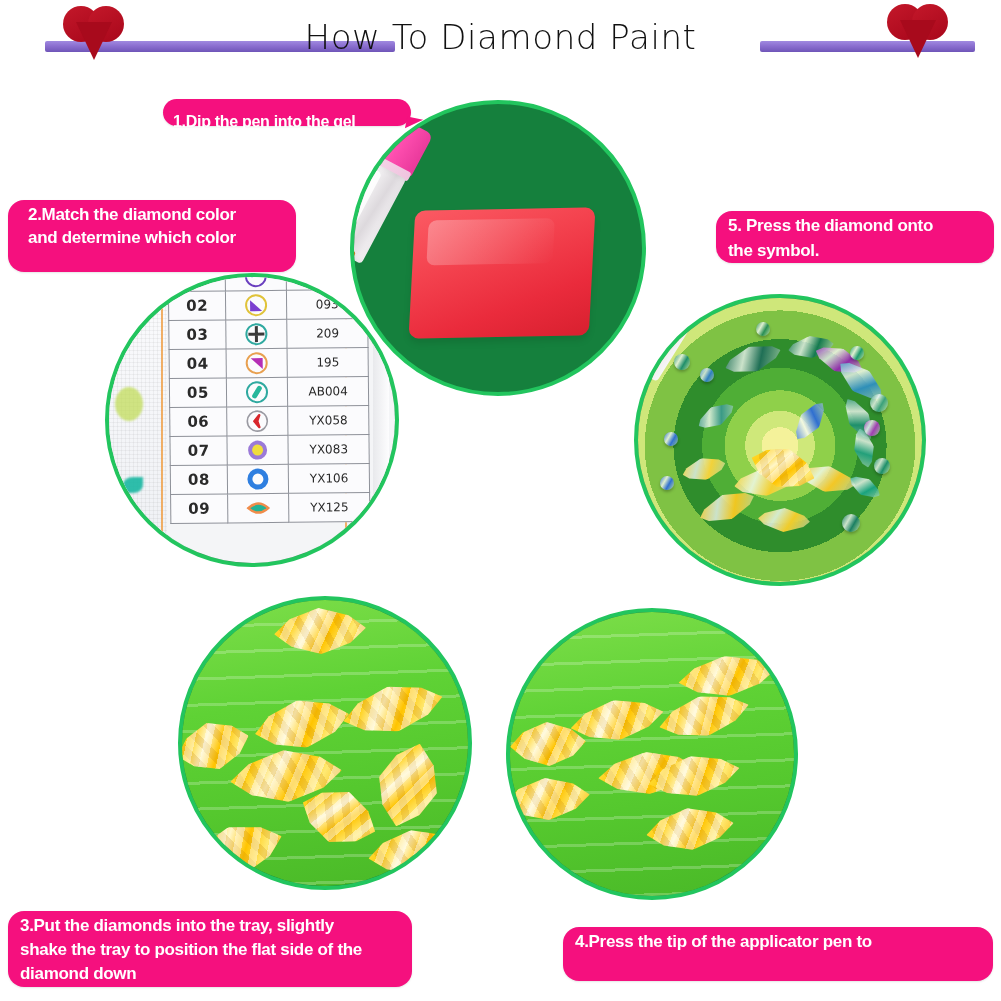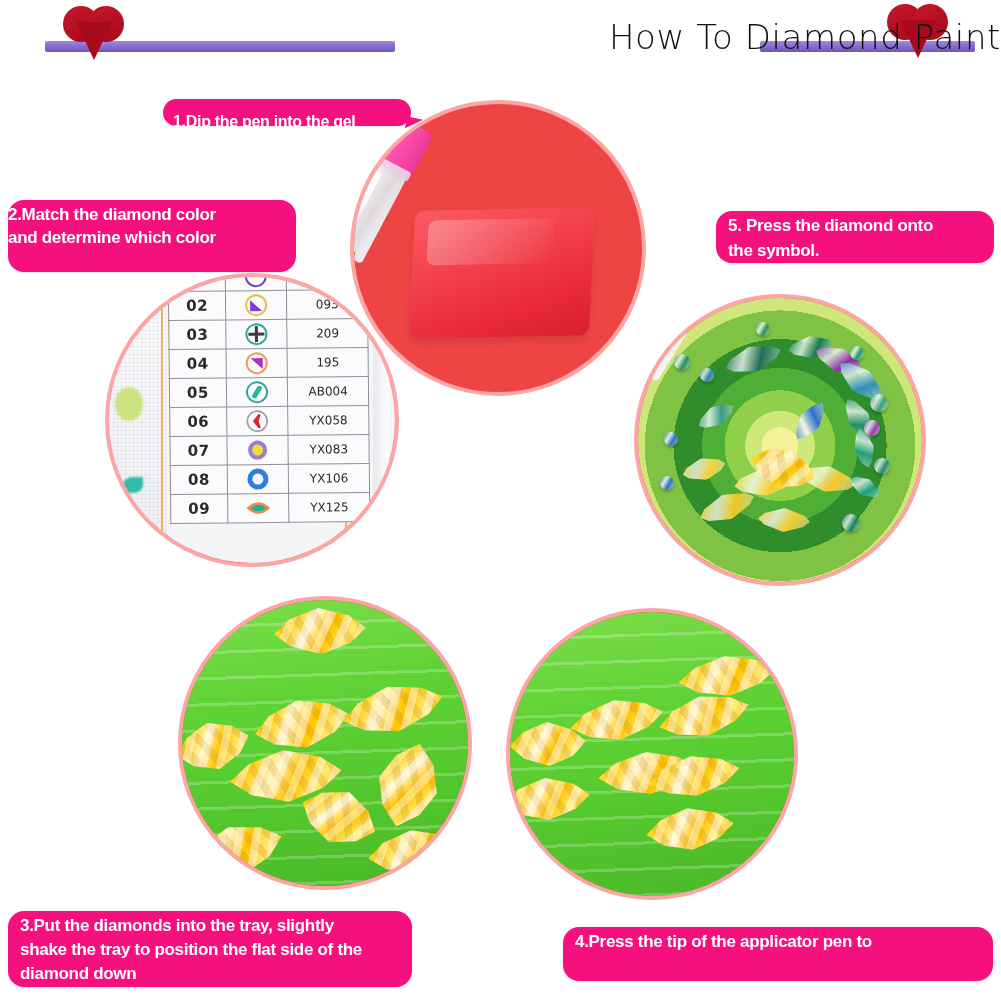--- a/index.html
+++ b/index.html
@@ -21,48 +21,48 @@
   .heart{position:absolute;width:62px;height:58px;}
   .heart .lobe{position:absolute;width:36px;height:36px;border-radius:50%;
                background:linear-gradient(150deg,#c4182a 0%,#a8071b 100%);}
   .heart .lobe.l{left:0;top:0;}
   .heart .lobe.r{left:25px;top:0;}
   .heart .tip2{position:absolute;left:13px;top:16px;width:36px;height:38px;
               background:#a80a1c;
               clip-path:polygon(0 0,100% 0,50% 100%);}
   .heart.h-left{left:63px;top:6px;}
   .heart.h-right{left:887px;top:4px;}
-  .title{position:absolute;left:0;top:16px;width:1001px;text-align:right;
+  .title{position:absolute;left:0;top:16px;width:1001px;text-align:center;
          font-family:"DejaVu Sans",sans-serif;font-weight:300;font-size:34px;
          color:#111;letter-spacing:.6px;line-height:42px;}
 
   
   .plabel{position:absolute;background:#f5107e;border-radius:16px;
           color:#ffffff;font-weight:bold;letter-spacing:-.3px;
           font-family:"Liberation Sans",sans-serif;
           box-shadow:0 1px 2px rgba(0,0,0,.10);}
   .plabel span{display:block;}
   .plabel.p1{left:163px;top:99px;width:248px;height:27px;font-size:16px;
              line-height:27px;padding:9px 10px;box-sizing:border-box;border-radius:14px;}
   .plabel.p2{left:8px;top:200px;width:288px;height:72px;font-size:17px;
-             line-height:23px;padding:3px 0;box-sizing:border-box;}
+             line-height:23px;padding:3px 20px;box-sizing:border-box;}
   .plabel.p5{left:716px;top:211px;width:278px;height:52px;font-size:17px;
              line-height:25px;padding:2px 12px;box-sizing:border-box;}
   .plabel.p3{left:8px;top:911px;width:404px;height:76px;font-size:17px;
              line-height:24px;padding:3px 12px;box-sizing:border-box;}
   .plabel.p4{left:563px;top:927px;width:430px;height:54px;font-size:17px;
              line-height:25px;padding:2px 12px;box-sizing:border-box;}
   
   .tail{position:absolute;width:0;height:0;}
   .tail.t1{left:406px;top:118px;border-left:16px solid #f5107e;
            border-bottom:12px solid transparent;transform:rotate(12deg);}
 
   
-  .circ{position:absolute;border-radius:50%;border:4px solid #fca5a5;overflow:hidden;
-        background:#ef4444;}
+  .circ{position:absolute;border-radius:50%;border:4px solid #22c55e;overflow:hidden;
+        background:#15803d;}
   .c1{left:350px;top:100px;width:288px;height:288px;}
   .c2{left:105px;top:273px;width:286px;height:286px;}
   .c5{left:634px;top:294px;width:284px;height:284px;}
   .c3{left:178px;top:596px;width:286px;height:286px;}
   .c4{left:506px;top:608px;width:284px;height:284px;}
 
   
   .gelpad{position:absolute;left:58px;top:105px;width:180px;height:128px;
           border-radius:10px;transform:skewX(-4deg) rotate(-1deg);
           background:linear-gradient(160deg,#fb5a63 0%,#f4434f 35%,#ea2b3c 70%,#d8202f 100%);

